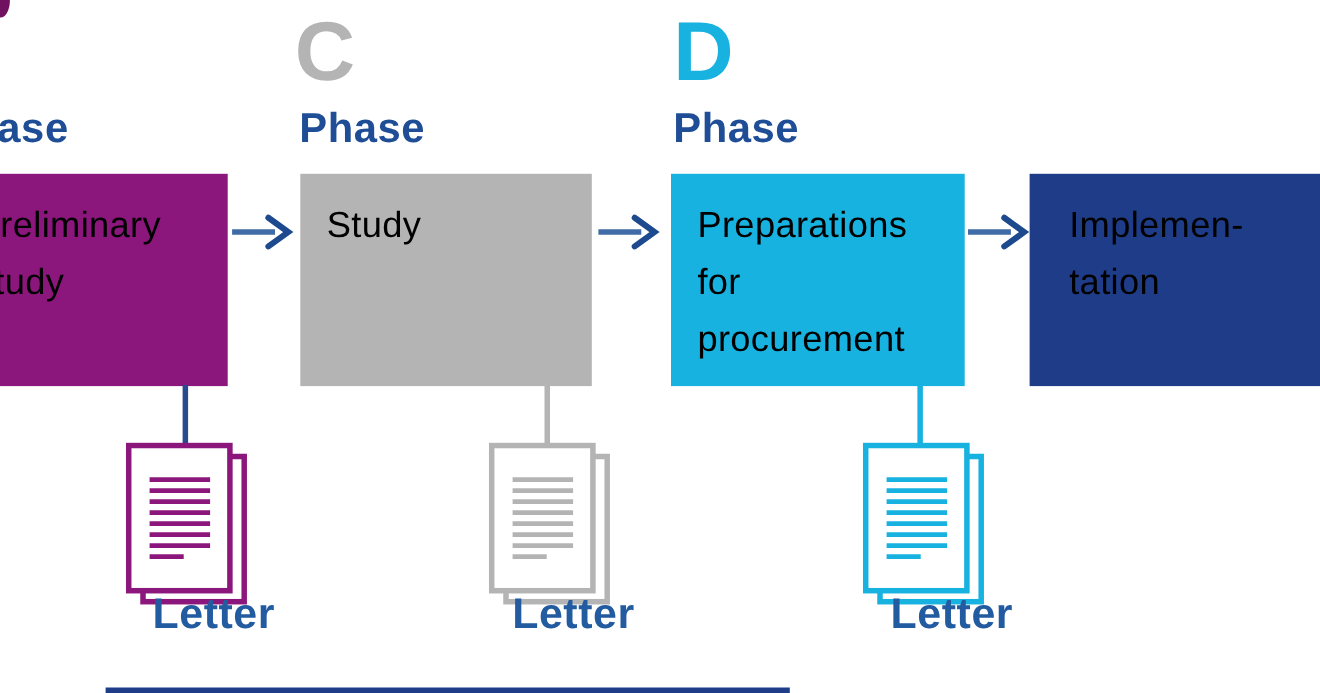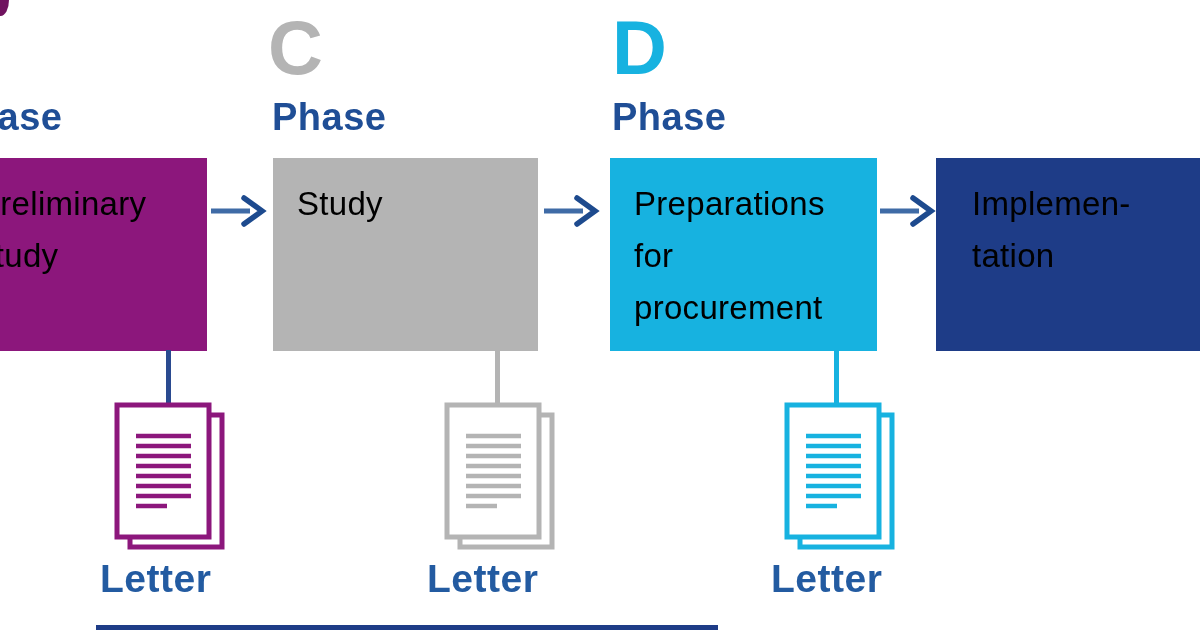--- a/index.html
+++ b/index.html
@@ -31,21 +31,21 @@
   }
   .phase-box.clipped-left { padding-left: 36px; }
 
   .arrow { position: absolute; top: 193px; width: 58px; height: 36px; }
 
   .connector { position: absolute; top: 350px; width: 5px; height: 56px; }
 
   .doc-icon { position: absolute; top: 402px; width: 112px; height: 150px; }
 
   .doc-label {
-    position: absolute; top: 557px; width: 150px; text-align: left;
+    position: absolute; top: 537px; width: 150px; text-align: right;
     font-size: 39px; font-weight: 700; letter-spacing: 0.5px;
   }
 
   .bottom-bar { position: absolute; top: 625px; height: 5px; }
 </style>
 </head>
 <body>
 
 <div class="stage">
 

